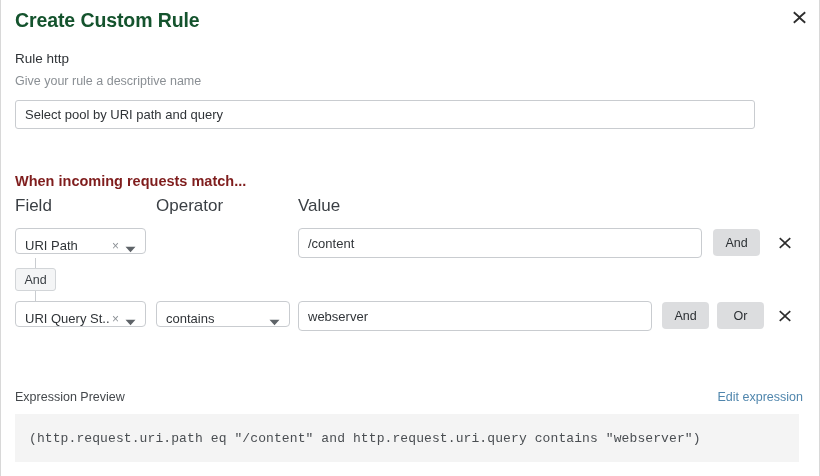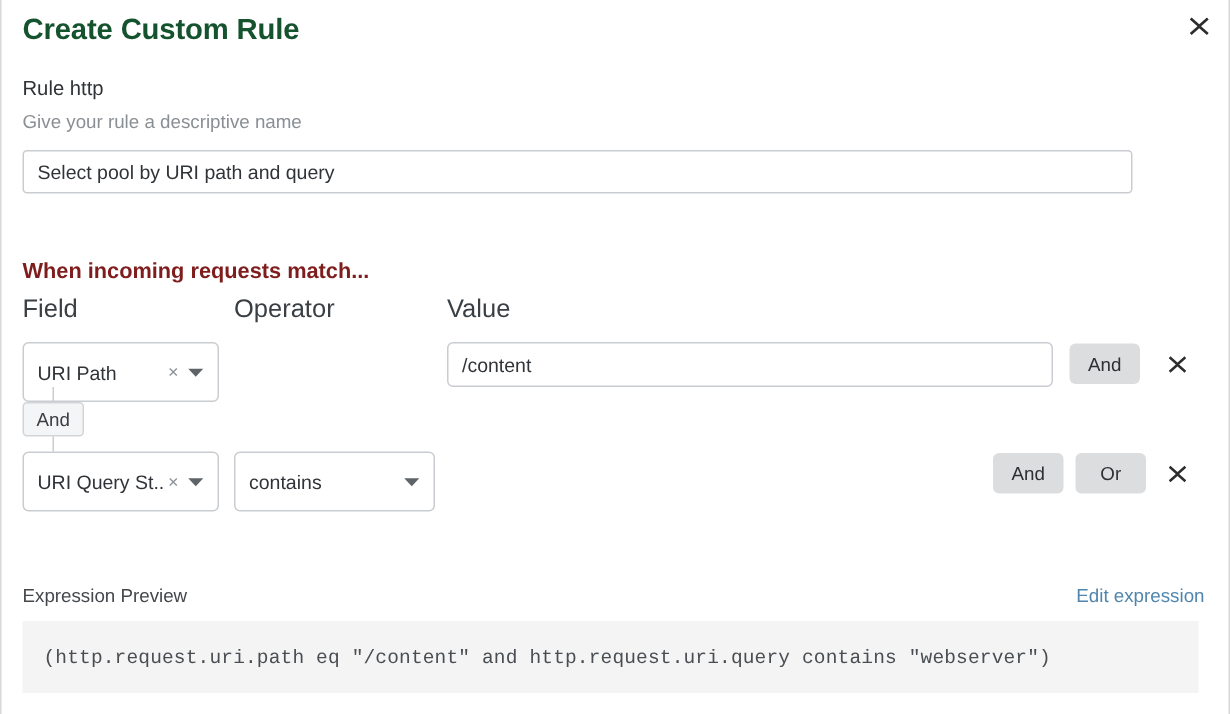--- a/index.html
+++ b/index.html
@@ -107,28 +107,28 @@
     left: 0;
     width: 820px;
     height: 30px;
   }
   .row1 { top: 228px; }
   .row2 { top: 301px; }
 
   .select-box {
     position: absolute;
     box-sizing: border-box;
-    height: 40px;
+    height: 26px;
     border: 1px solid #c9ccd0;
     border-radius: 4px;
     background: #fff;
     font-size: 13px;
     color: #303438;
     display: flex;
-    align-items: center;
+    align-items: flex-end;
     cursor: pointer;
   }
   .field-select {
     left: 14px;
     width: 131px;
     padding-left: 9px;
   }
   .op-select {
     left: 155px;
     width: 134px;
@@ -335,20 +335,21 @@
       </span>
     </div>
     <div class="select-box op-select">
       <span class="sel-text">contains</span>
       <span class="caret">
         <svg width="11" height="7" viewBox="0 0 11 7">
             <path d="M0.5 0.8 L5.5 6.2 L10.5 0.8 Z" fill="#5e6368"></path>
           </svg>
       </span>
     </div>
+    <input class="value-input value-w-narrow" type="text" value="webserver" placeholder="Enter value" style="">
     <button class="logic-btn btn-and-r2">And</button>
     <button class="logic-btn btn-or-r2">Or</button>
     <button class="del-btn" aria-label="Delete condition">
       <span>
         <svg width="12" height="12" viewBox="0 0 13 13">
           <path d="M1.4 0.6 L6.5 5.1 L11.6 0.6 L12.8 2.0 L7.7 6.5 L12.8 11.0 L11.6 12.4 L6.5 7.9 L1.4 12.4 L0.2 11.0 L5.3 6.5 L0.2 2.0 Z" fill="#2d2d2d"></path>
         </svg>
       </span>
     </button>
   </div>

